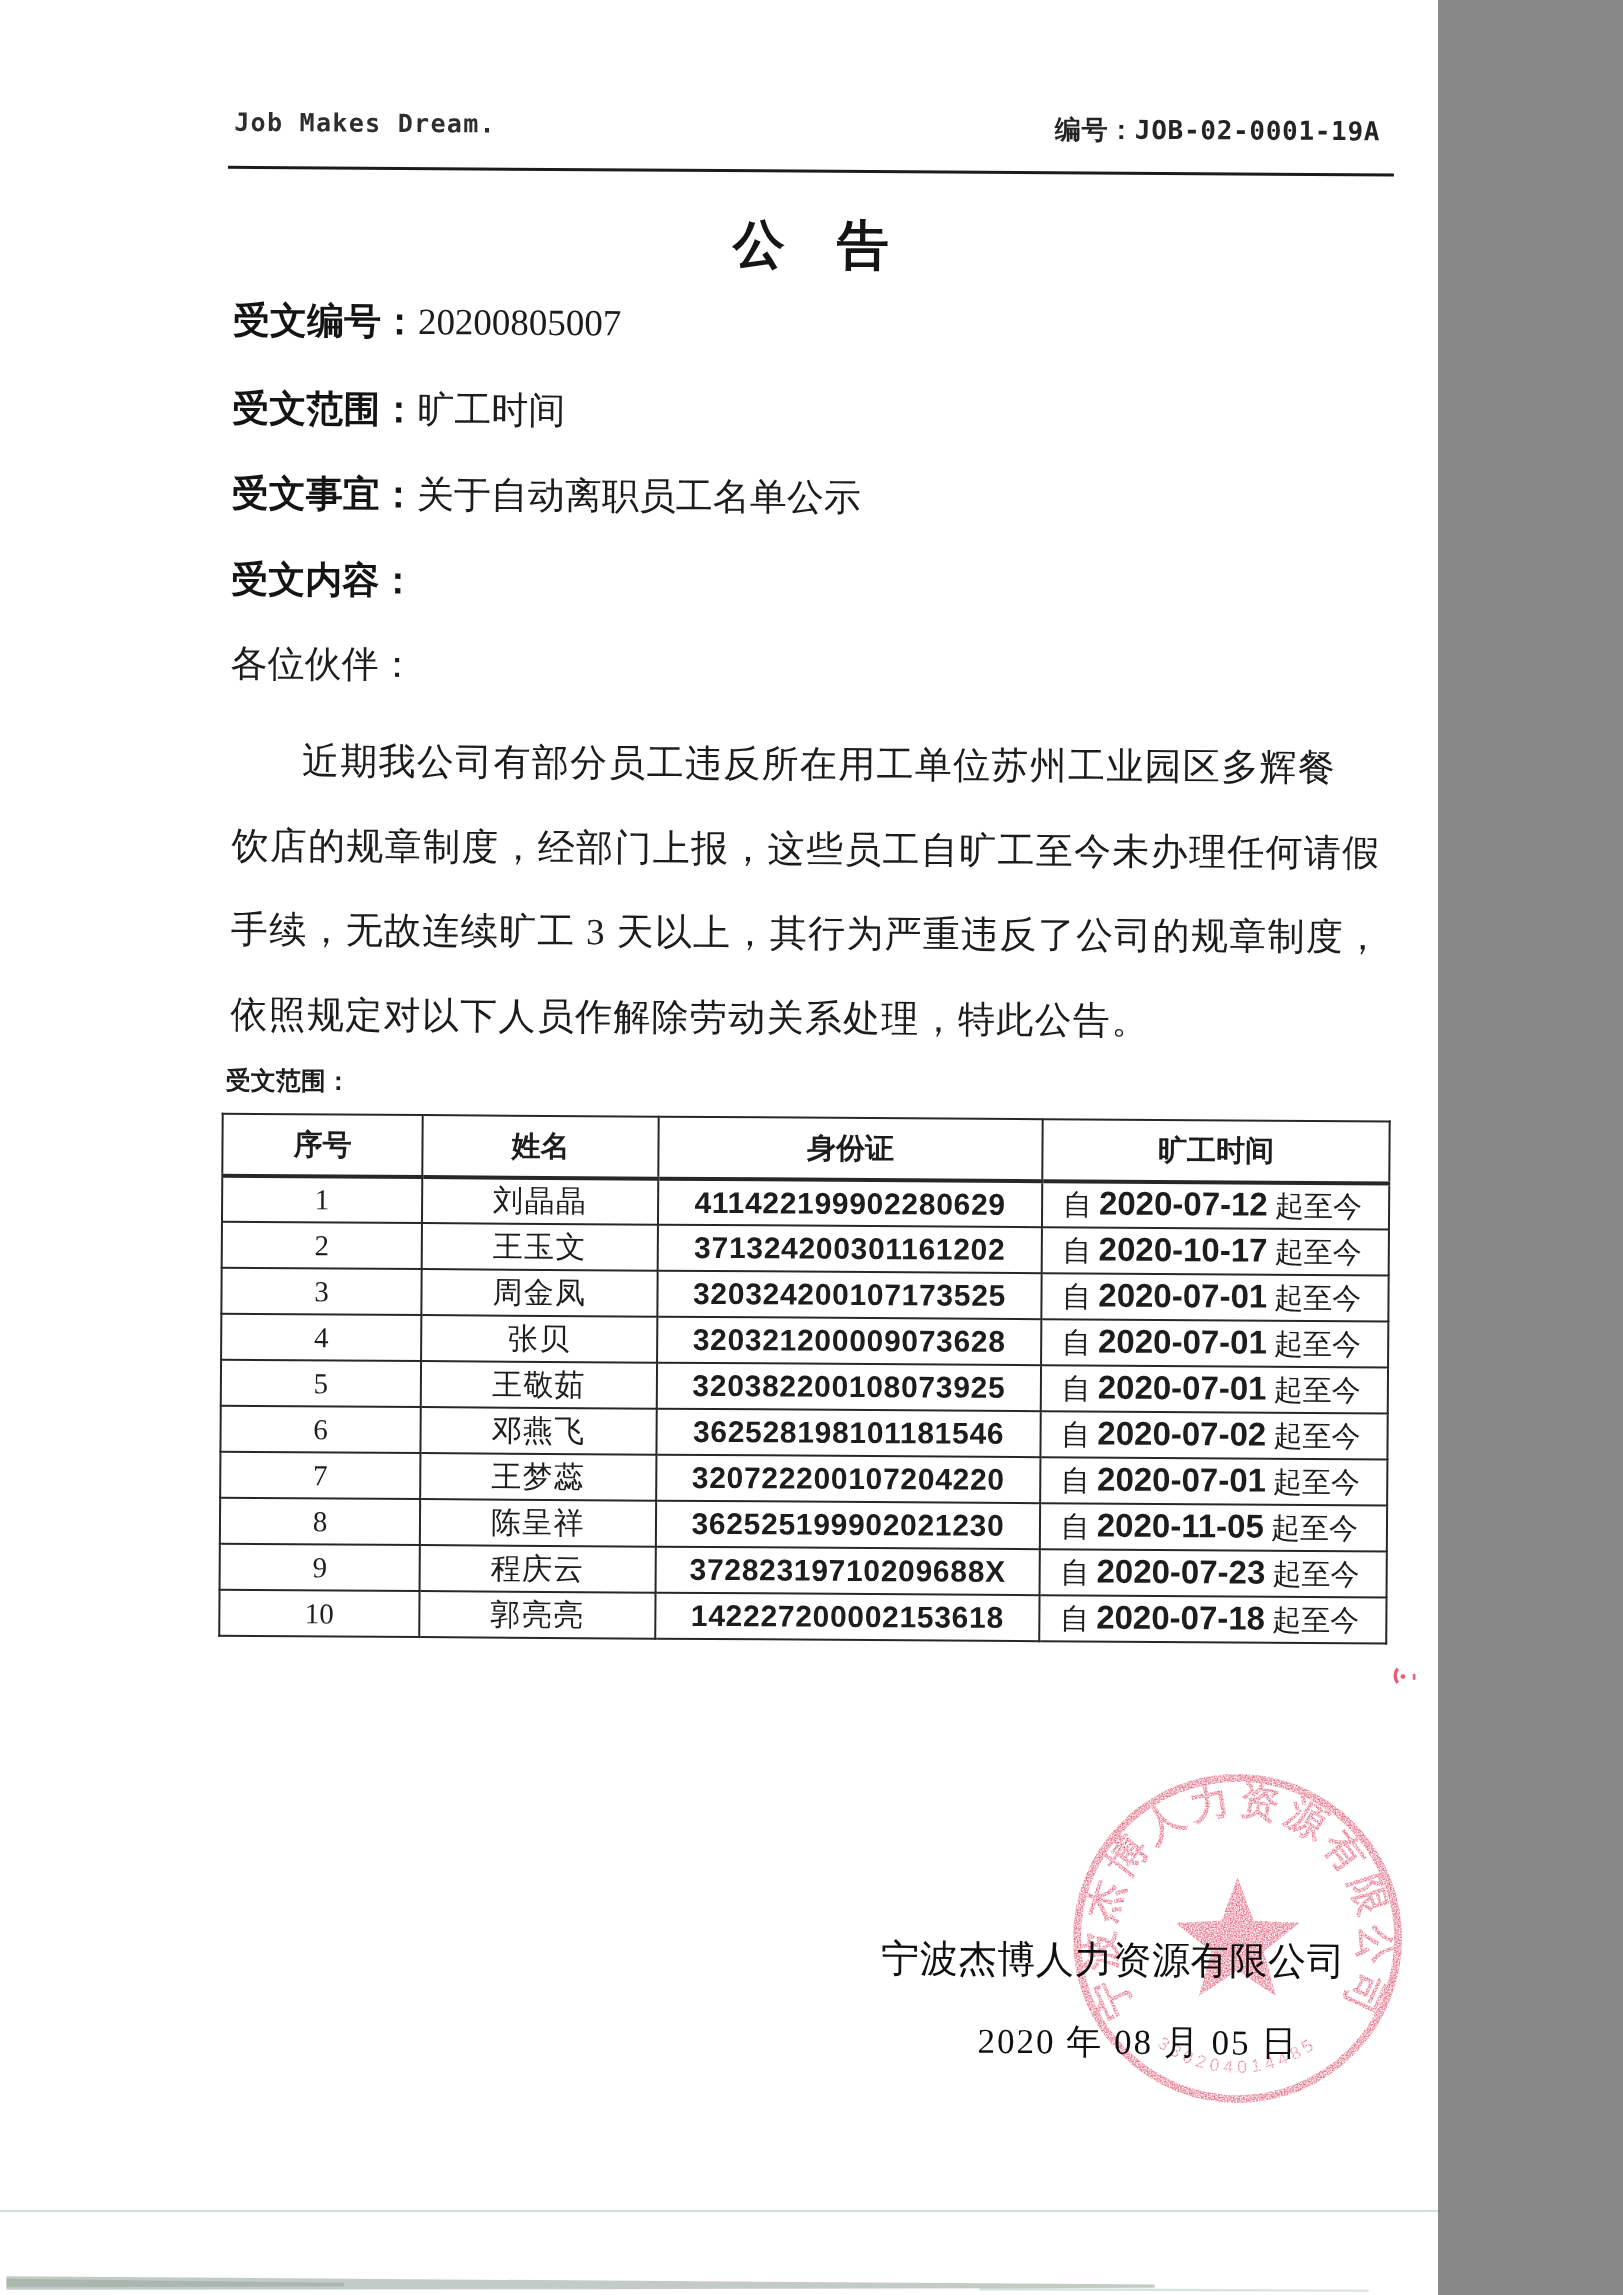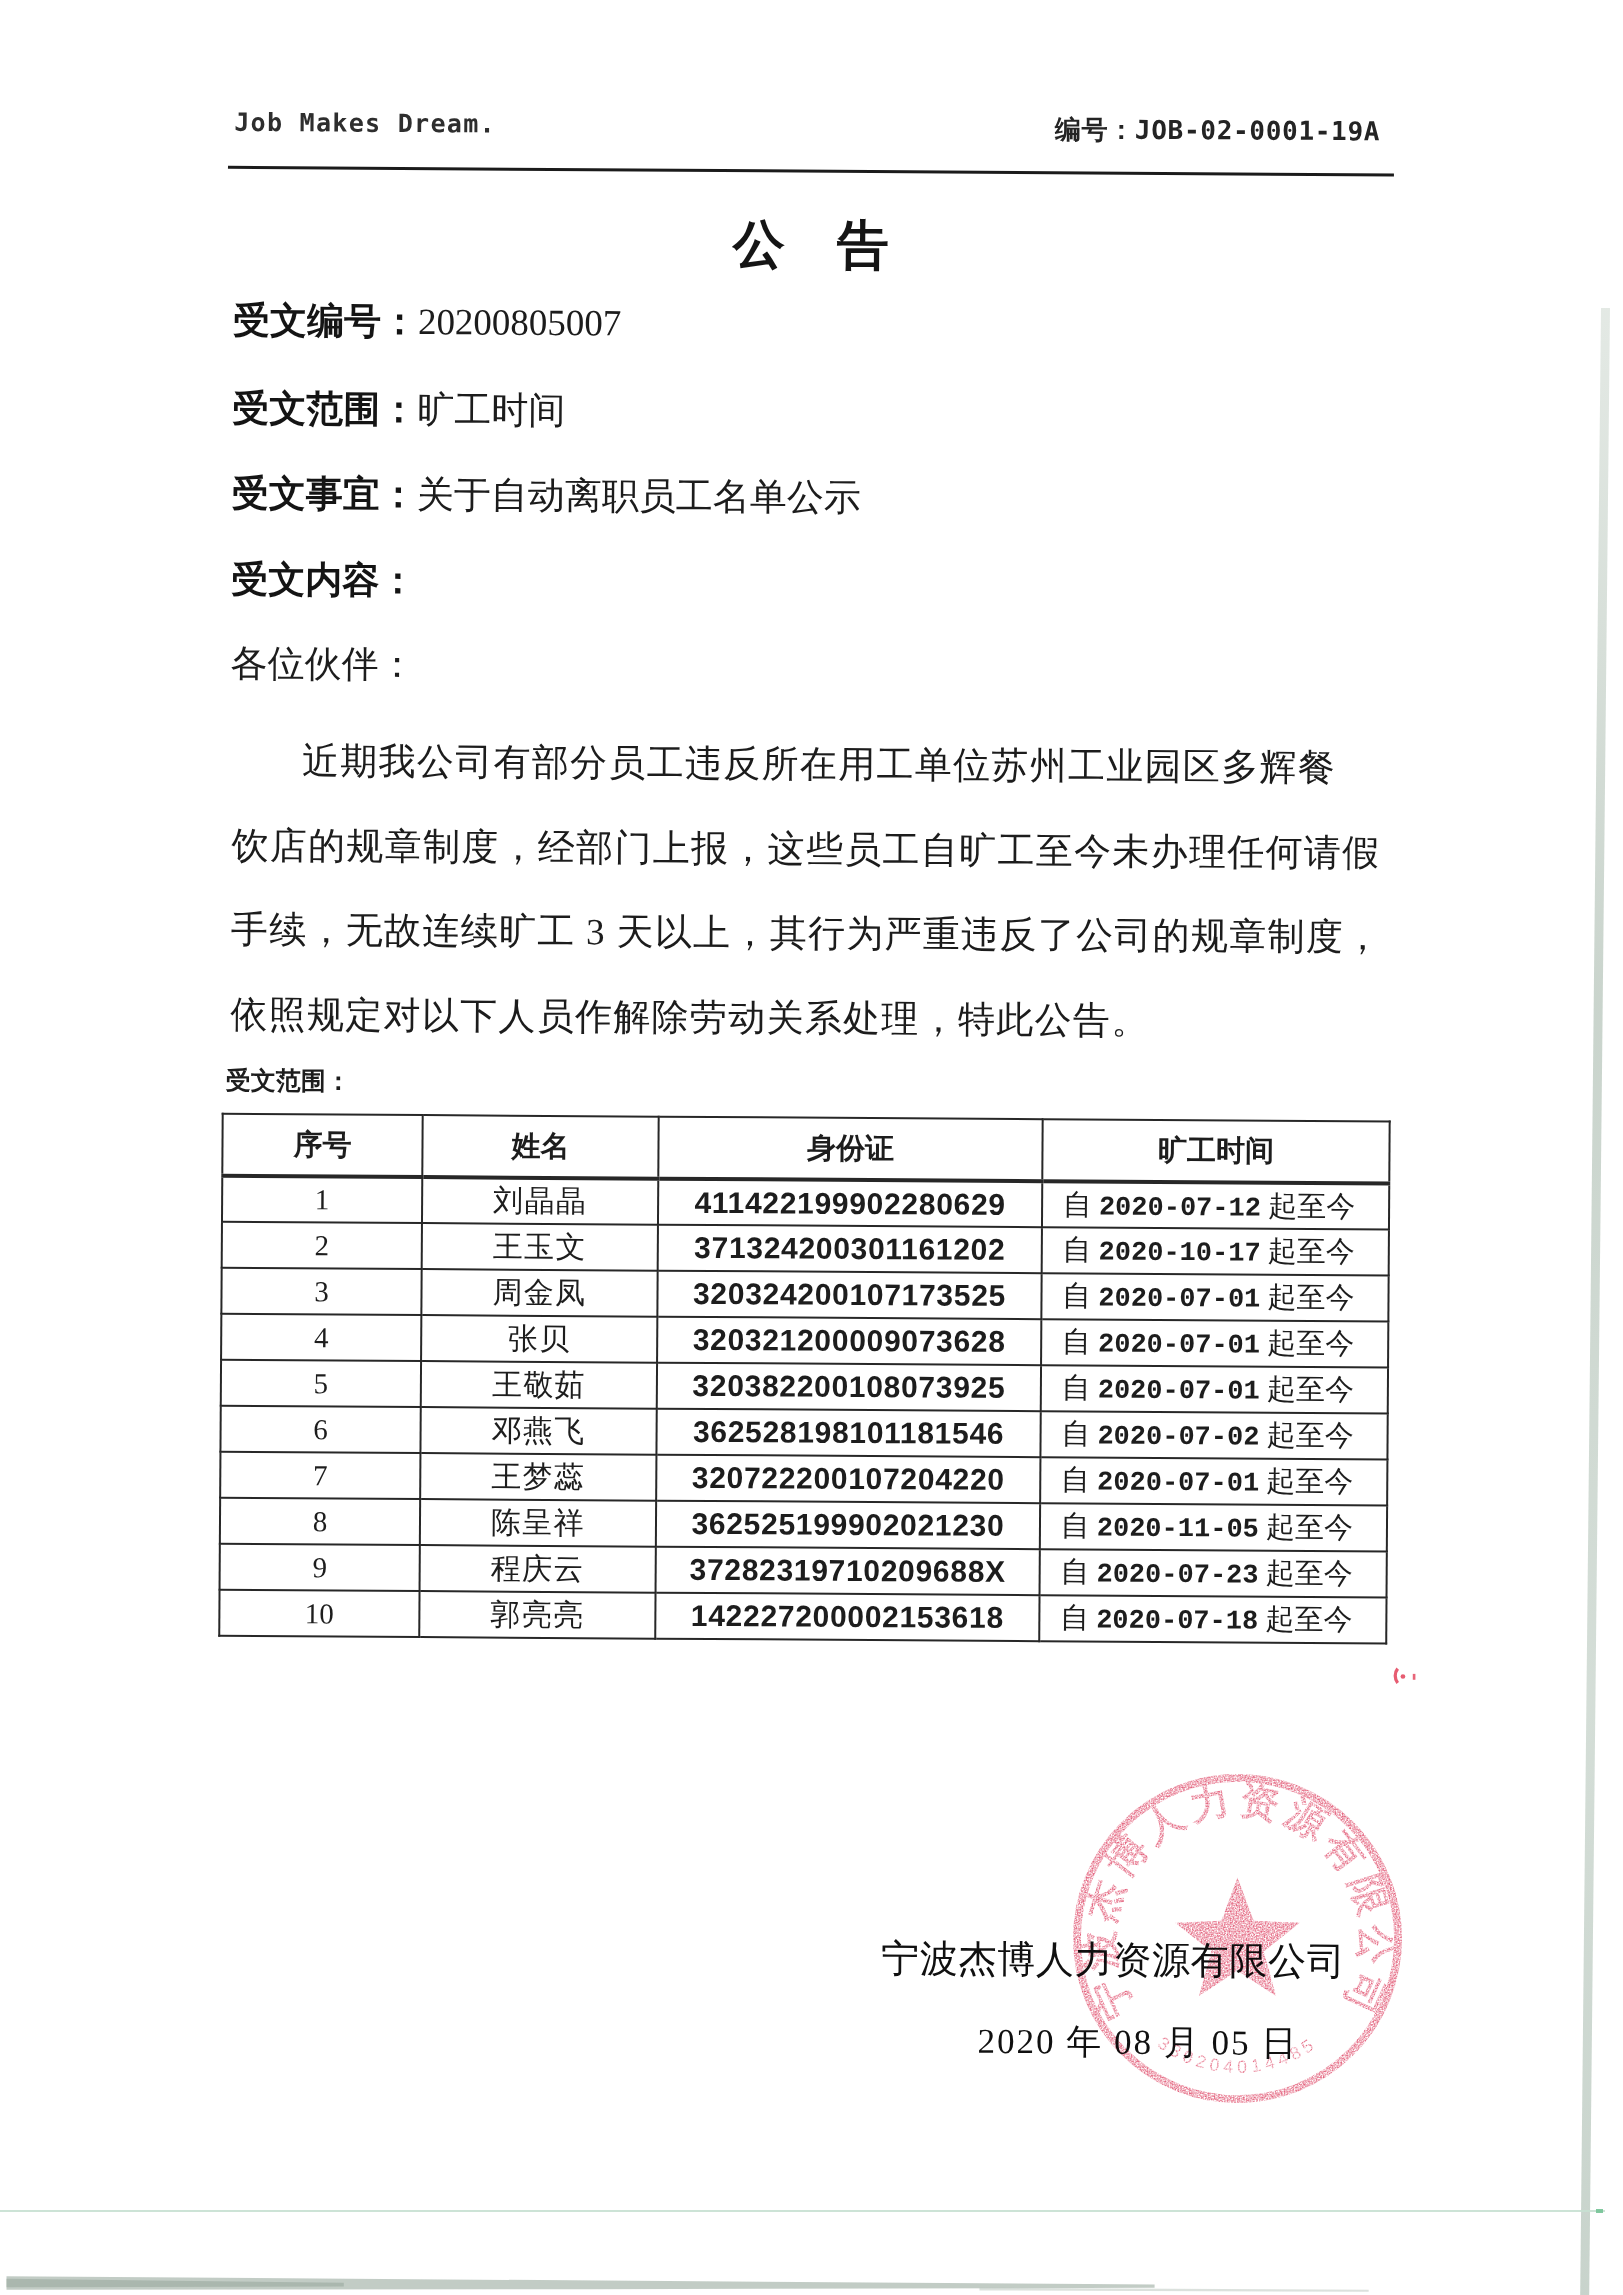--- a/index.html
+++ b/index.html
@@ -1,16 +1,16 @@
 <!DOCTYPE html>
 <html style="font-size:10.5px"><head>
 <meta charset="utf-8">
 <style>
   html,body{margin:0;padding:0;background:#888;}
-  .page{position:relative;width:1623px;height:2295px;background:#ffffff;overflow:hidden;
+  .page{position:relative;width:1438px;height:2295px;background:#ffffff;overflow:hidden;
         font-family:"Liberation Serif","DejaVu Serif",serif;color:#1d1d1d;}
   .content{position:absolute;left:0;top:0;width:1623px;height:2295px;
            transform:rotate(0.38deg);transform-origin:262px 164px;}
   .abs{position:absolute;line-height:1;white-space:nowrap;}
 
   .slogan{left:234px;top:110px;font-size:25px;letter-spacing:1.3px;font-weight:600;color:#2e2e2e;
           font-family:"DejaVu Sans Mono","Liberation Mono",monospace;}
   .doc-no{top:111px;right:243px;font-size:26px;letter-spacing:0.7px;font-weight:600;color:#242424;
           font-family:"DejaVu Sans Mono","Liberation Mono",monospace;}
   .rule{left:228px;top:166px;width:1166px;height:3.3px;background:#1b1b1b;}
@@ -32,21 +32,21 @@
   table.roster{position:absolute;left:228px;top:1113px;width:1166px;border-collapse:collapse;
                table-layout:fixed;background:#fff;}
   table.roster th,table.roster td{border:2.6px solid #272727;padding:0;text-align:center;vertical-align:middle;}
   table.roster thead tr{height:62px;}
   table.roster thead th{font-size:29px;font-weight:700;border-bottom-width:4.6px;}
   table.roster tbody tr{height:46px;}
   .col-index{font-size:29px;}
   .col-name{font-size:30px;letter-spacing:1.3px;}
   .col-id{font-family:"Liberation Sans","DejaVu Sans",sans-serif;font-weight:600;font-size:30px;letter-spacing:0.7px;}
   .col-time{text-align:left !important;padding-left:19.6px !important;font-size:29px;}
-  .col-time .num{font-family:Liberation Mono, monospace;font-weight:600;font-size:27px;}
+  .col-time .num{font-family:Liberation Sans, sans-serif;font-weight:600;font-size:33px;}
 
   .company{left:893px;top:1935px;font-size:38px;letter-spacing:0.7px;color:#101010;}
   .sign-date{left:990px;top:2019px;font-size:35px;letter-spacing:2px;color:#101010;}
 
   .stamp{position:absolute;left:1054px;top:1755px;mix-blend-mode:multiply;opacity:0.88;pointer-events:none;}
   .red-speck{position:absolute;left:1393px;top:1666px;}
 
   .edge-band{position:absolute;left:1601px;top:308px;width:8.5px;height:1990px;
              transform:rotate(0.6deg);transform-origin:top center;
              background:linear-gradient(to bottom,#e2e8e3,#c7d2ca 35%,#d2dcd5 70%,#c5d1c9);opacity:.95;}

